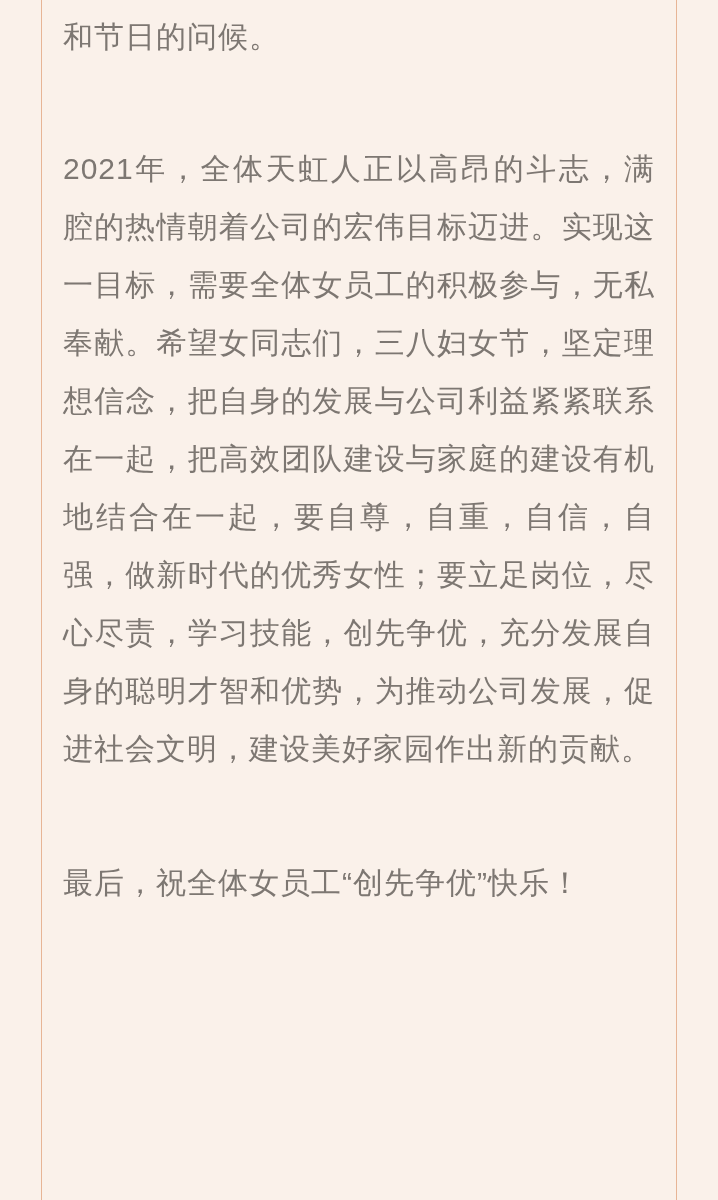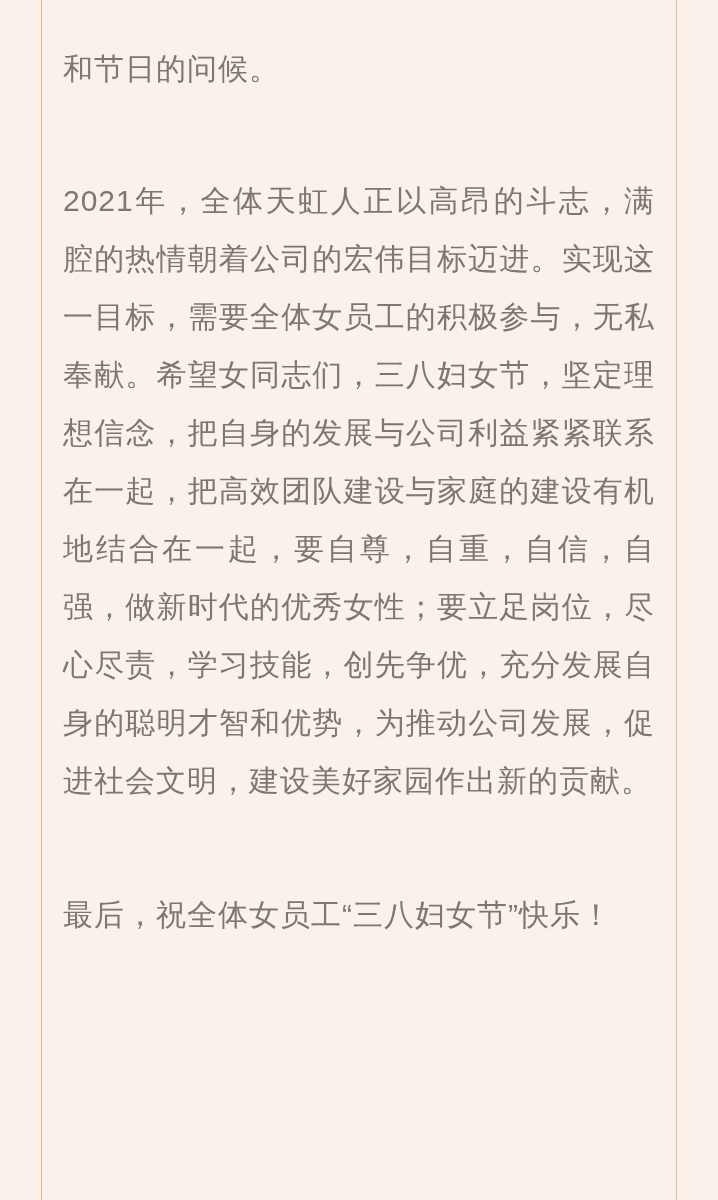--- a/index.html
+++ b/index.html
@@ -35,21 +35,20 @@
   .rule-right { right: 41px; }
 
   .content {
     position: absolute;
     left: 63px;
     right: 63px;
     top: 0;
     bottom: 0;
     box-sizing: border-box;
     padding-top: 8px;
-    margin-top: 32px;
   }
 
   p.para {
     margin: 0;
     color: #7d7772;
     font-size: 30px;
     line-height: 58px;
     letter-spacing: 1px;
     text-align: justify;
     text-justify: inter-ideograph;
@@ -66,16 +65,16 @@
 
   <div class="rule rule-left"></div>
   <div class="rule rule-right"></div>
 
   <div class="content">
 
     <p class="para">和节日的问候。</p>
 
     <p class="para gap-1">2021年，全体天虹人正以高昂的斗志，满腔的热情朝着公司的宏伟目标迈进。实现这一目标，需要全体女员工的积极参与，无私奉献。希望女同志们，三八妇女节，坚定理想信念，把自身的发展与公司利益紧紧联系在一起，把高效团队建设与家庭的建设有机地结合在一起，要自尊，自重，自信，自强，做新时代的优秀女性；要立足岗位，尽心尽责，学习技能，创先争优，充分发展自身的聪明才智和优势，为推动公司发展，促进社会文明，建设美好家园作出新的贡献。</p>
 
-    <p class="para gap-2">最后，祝全体女员工“三八妇女节”快乐！</p>
+    <p class="para gap-2">最后，祝全体女员工“创先争优”快乐！</p>
 
   </div>
 </div>
 
 </body></html>

